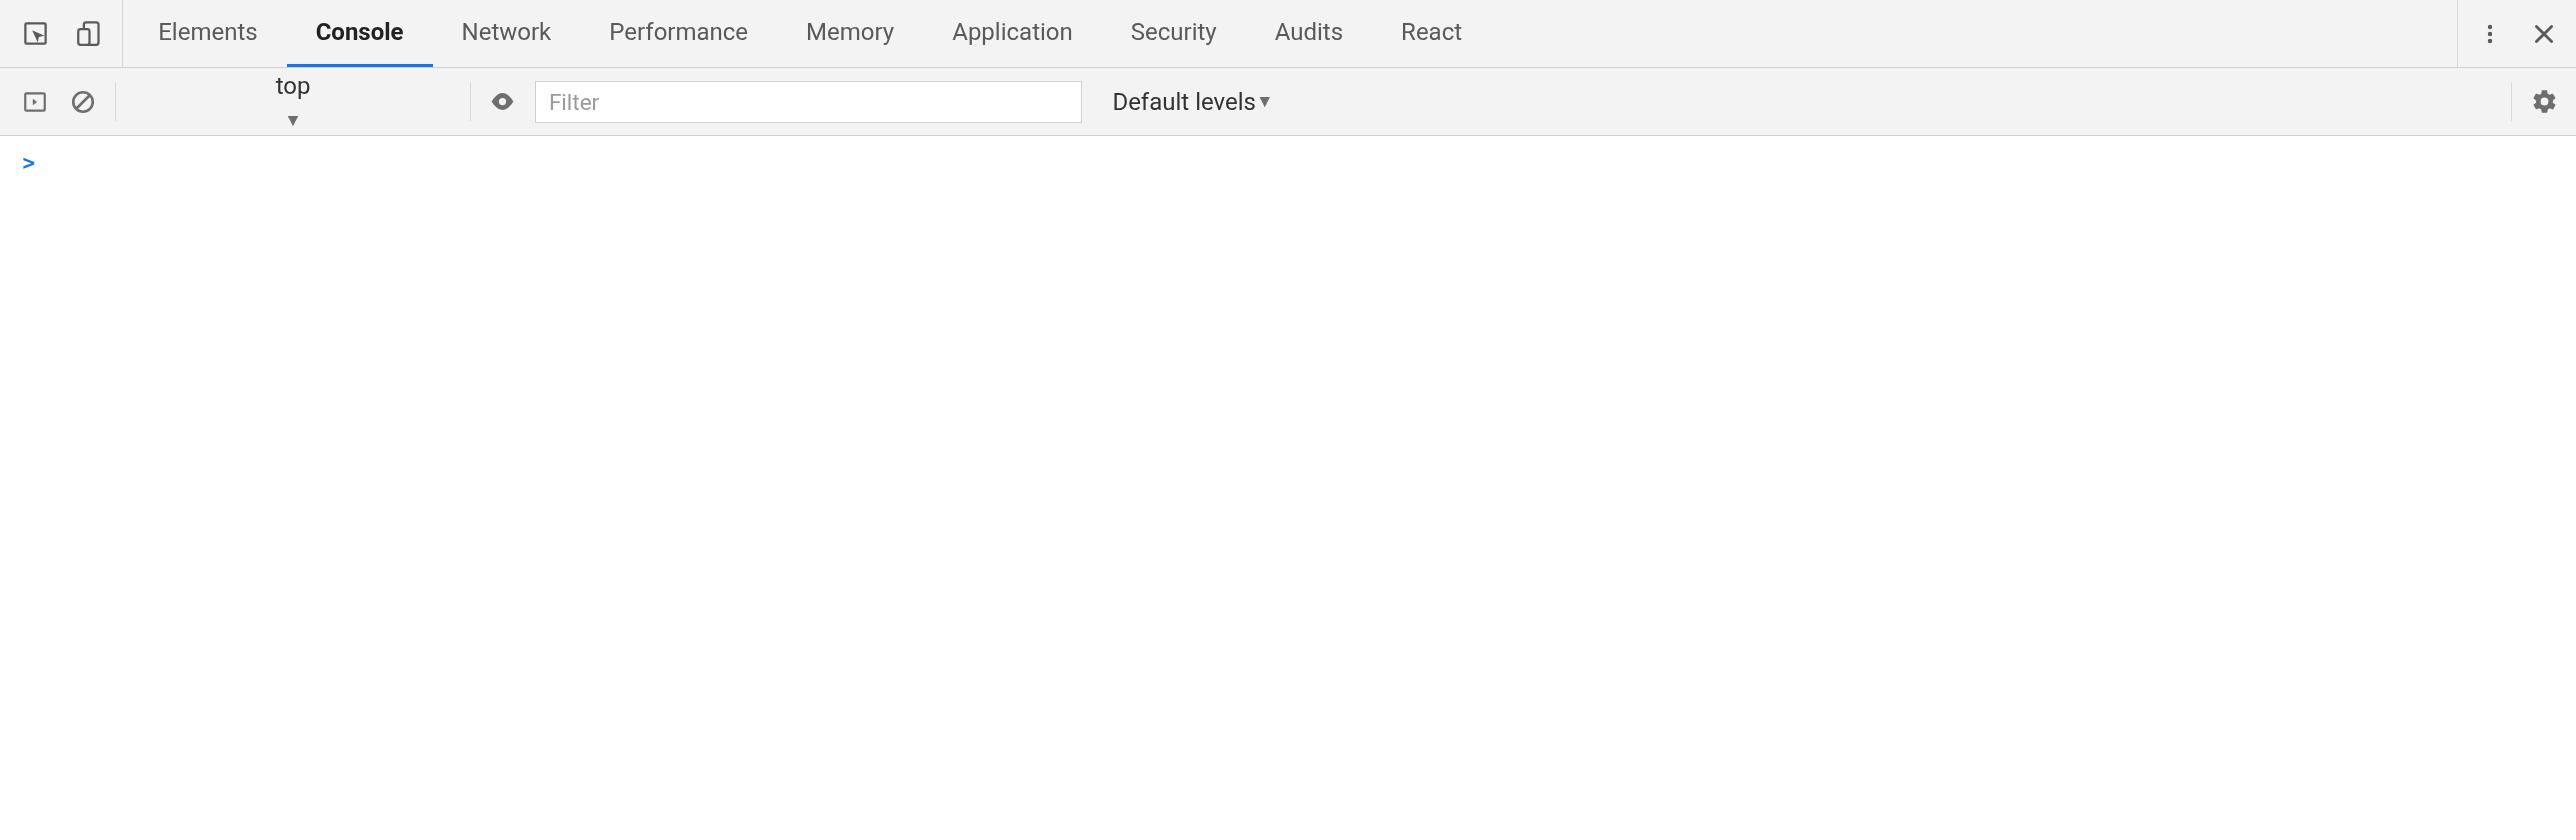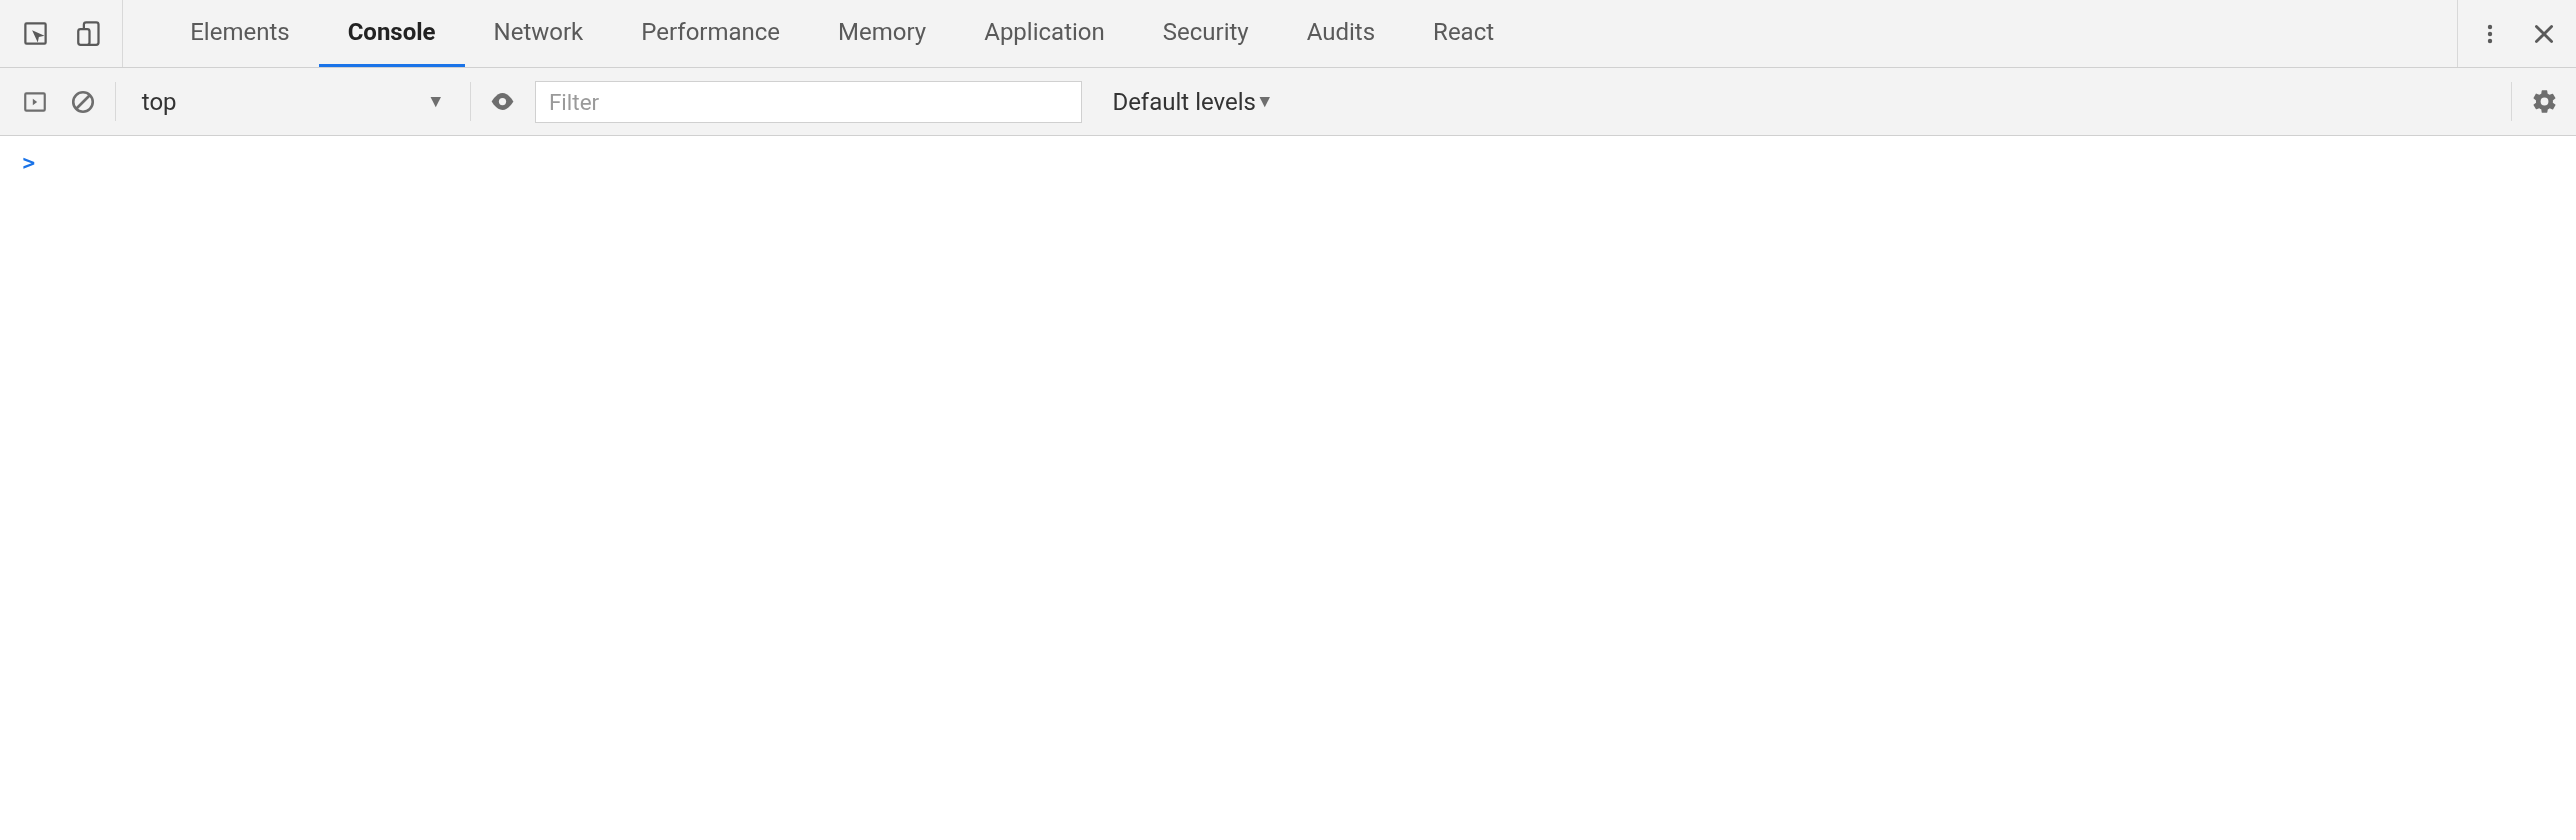--- a/index.html
+++ b/index.html
@@ -13,21 +13,20 @@
       height: 840px;
       background: #ffffff;
       overflow: hidden;
     }
     .tab-bar {
       height: 68px;
       background: #f3f3f3;
       border-bottom: 0.8px solid #d0d0d0;
       display: flex;
       align-items: stretch;
-      gap: 32px;
     }
     .tab-left-icons {
       display: flex;
       align-items: center;
       padding: 0 16px 0 19.3px;
       gap: 22.5px;
       border-right: 0.8px solid #d8d8d8;
       margin-right: 6.4px;
     }
     .icon-btn {
@@ -91,20 +90,21 @@
     .context-select {
       display: flex;
       align-items: center;
       gap: 9.7px;
       font-size: 24px;
       color: #333333;
       cursor: pointer;
       min-width: 322px;
       padding: 0 9.7px;
       justify-content: space-between;
+      flex-direction: column;
     }
     .dropdown-arrow {
       color: #6e6e6e;
       font-size: 17.7px;
     }
     .filter-input {
       height: 42px;
       width: 547px;
       background: #ffffff;
       border: 0.8px solid #d0d0d0;

